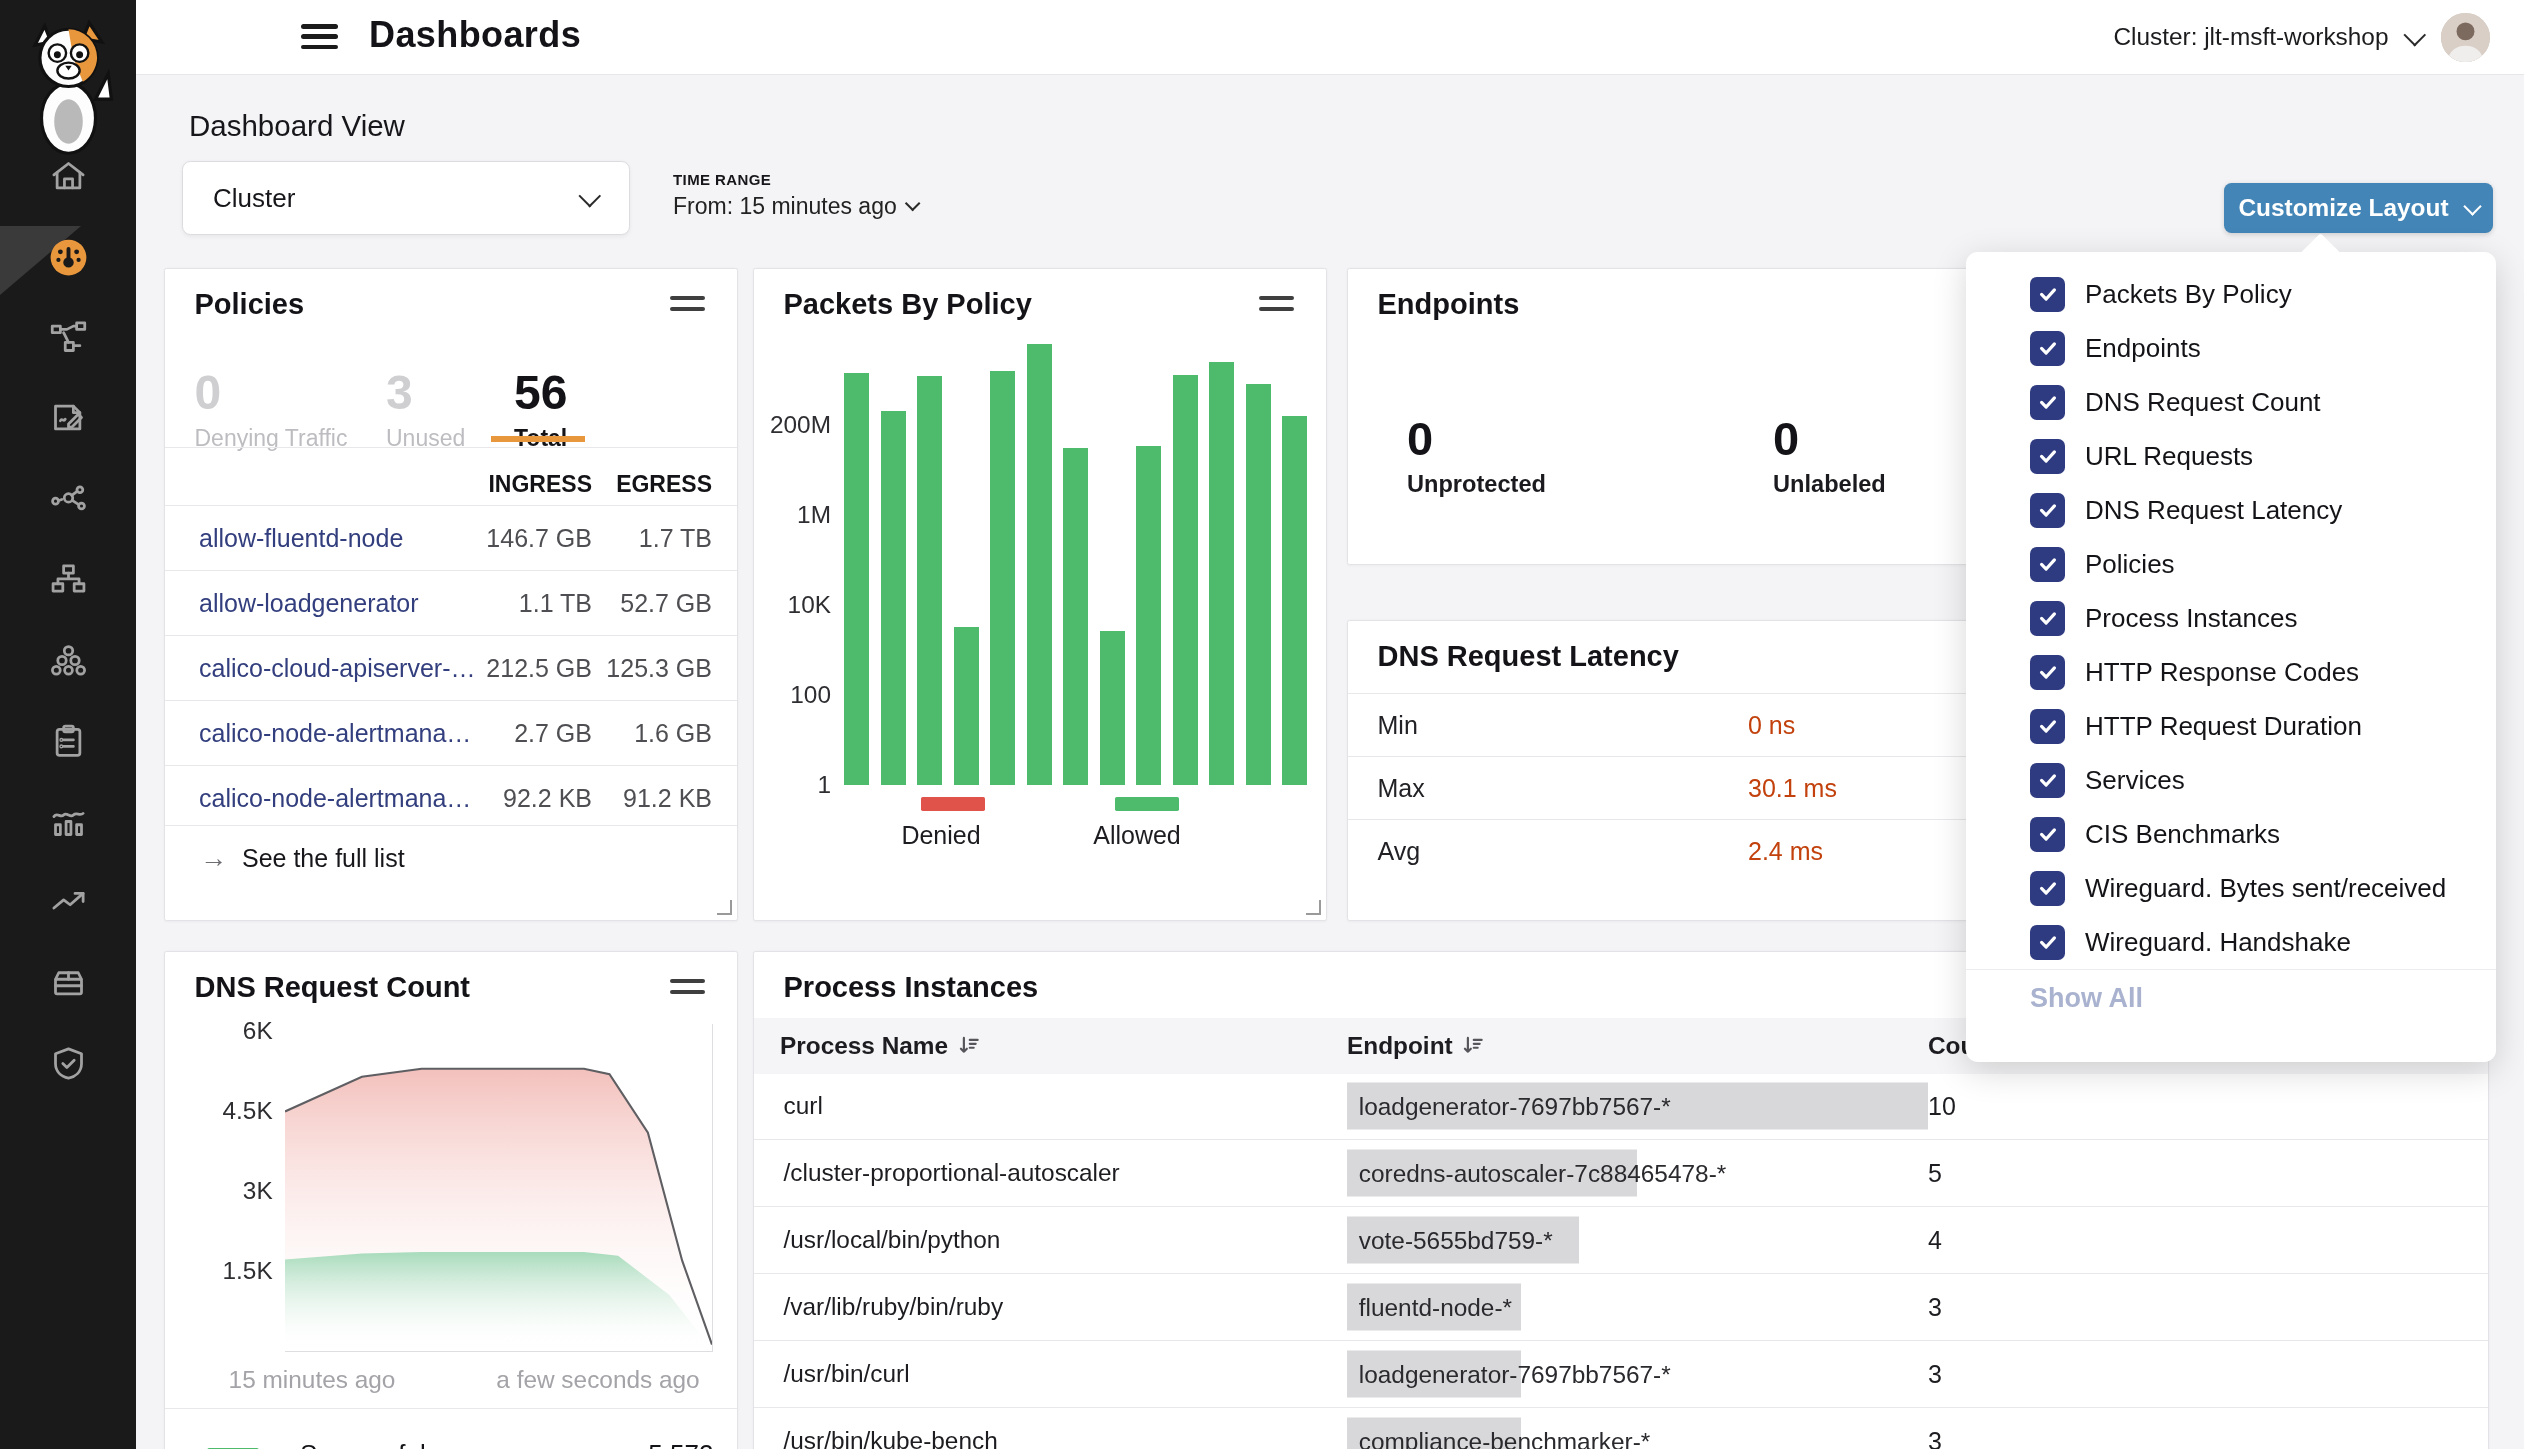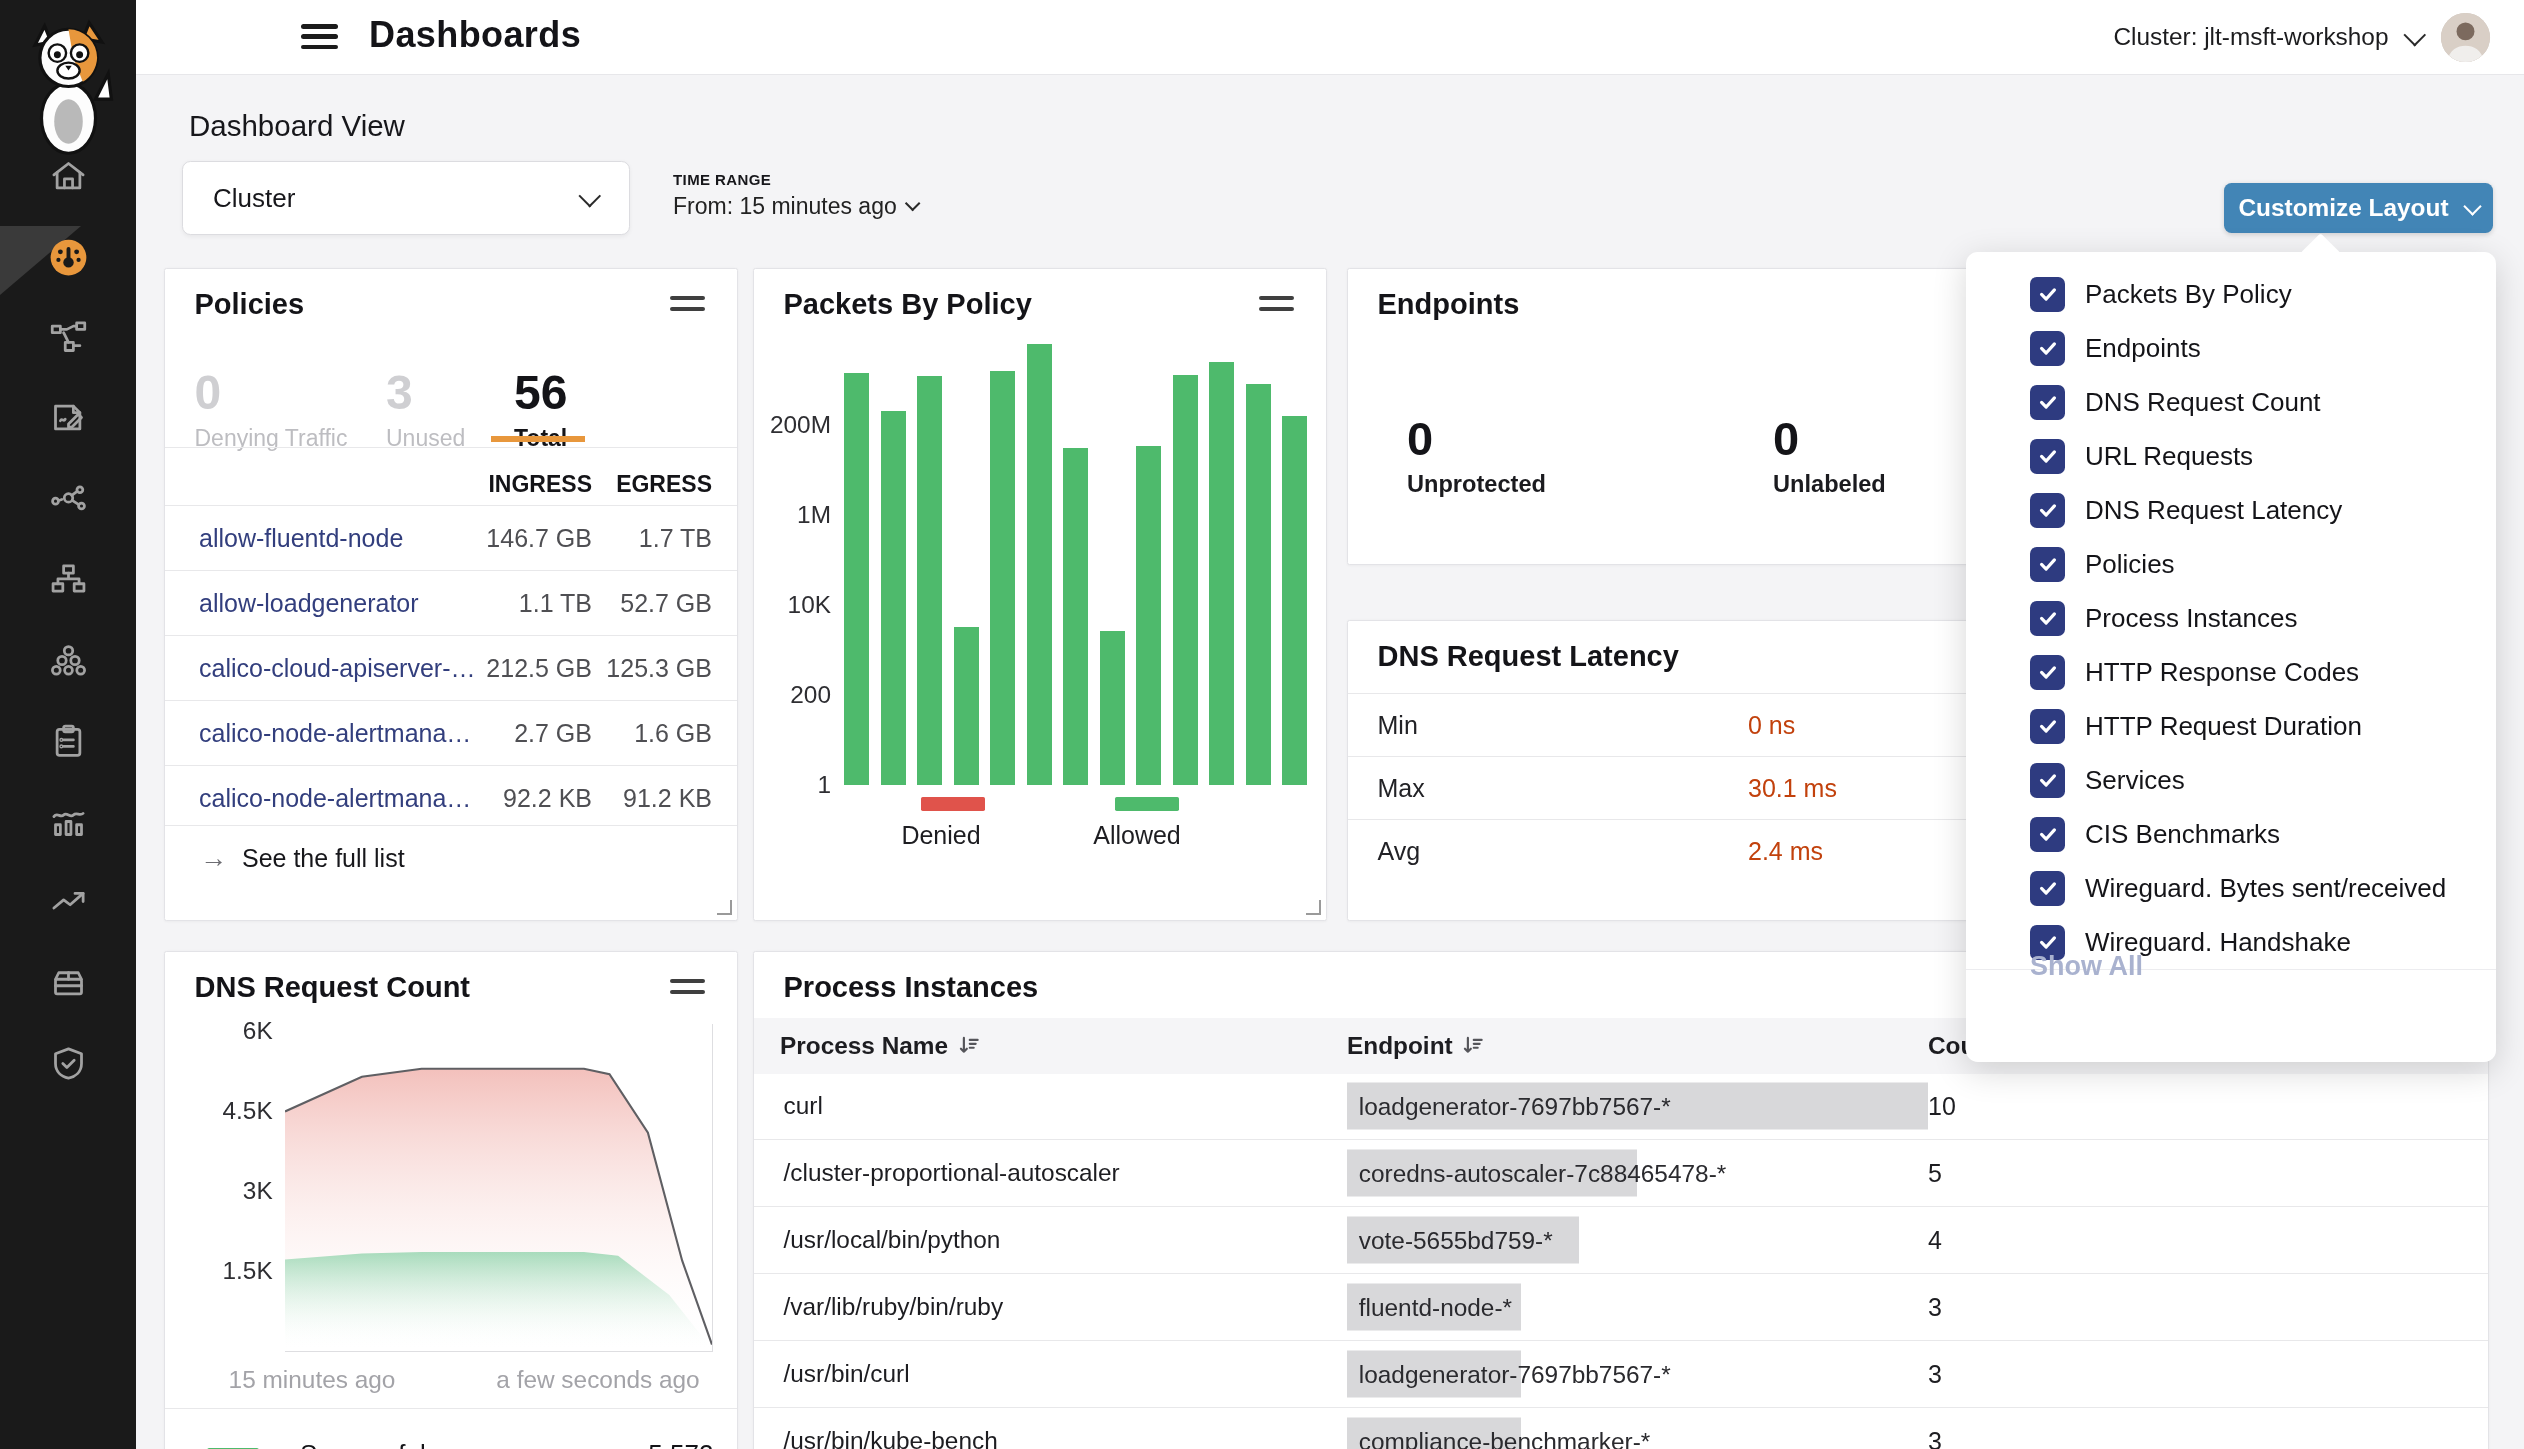--- a/index.html
+++ b/index.html
@@ -111,21 +111,21 @@
   #menu{position:absolute;left:1966px;top:252px;width:530px;height:810px;background:#fff;border-radius:11.8px;
         box-shadow:0 8.4px 34px rgba(0,0,0,.16);z-index:50;}
   #menu-caret{position:absolute;left:340px;top:-12.6px;width:29px;height:29px;background:#fff;transform:rotate(45deg);border-radius:3.4px;}
   #menu-items{position:absolute;left:0;top:15px;width:100%;}
   .mitem{position:relative;height:54px;display:flex;align-items:center;cursor:pointer;}
   .mitem .cb{position:absolute;left:64px;width:35px;height:35px;background:#2e3b80;border-radius:6.7px;
              display:flex;align-items:center;justify-content:center;}
   .mitem .cb svg{width:22px;height:22px;stroke:#fff;stroke-width:3.5;fill:none;stroke-linecap:round;stroke-linejoin:round;}
   .mitem .lbl{position:absolute;left:119px;font-size:26px;color:#141418;}
   #menu-divider{position:absolute;left:0;top:717px;width:100%;height:0.8px;background:#ececef;}
-  #show-all{position:absolute;left:64px;top:699px;font-size:27px;font-weight:700;color:#a9b2cf;cursor:pointer;text-align:right;}
+  #show-all{position:absolute;left:64px;top:731px;font-size:27px;font-weight:700;color:#a9b2cf;cursor:pointer;text-align:right;}
 </style>
 </head>
 <body>
 
 <div id="screen">
 
   <div id="sidebar">
     <div style="position:absolute;left:11.8px;top:6.7px;width:113px;height:151px;">
       <svg viewBox="0 0 70 95" width="113" height="151">
         <ellipse cx="35" cy="70" rx="17" ry="22" fill="#fdfdfd" stroke="#111" stroke-width="2"></ellipse>
@@ -355,21 +355,21 @@
       </div>
     <div id="packets-plot"></div>
     <div class="pleg-swatch" style="left: 167px; background: rgb(224, 83, 75);"></div>
     <div class="pleg-label" style="left:103px">Denied</div>
     <div class="pleg-swatch" style="left: 361px; background: rgb(78, 186, 108);"></div>
     <div class="pleg-label" style="left:299px">Allowed</div>
     <div class="resize"></div>
   <div class="ptick" style="top: 142px;">200M</div>
       <div class="ptick" style="top: 232px;">1M</div>
       <div class="ptick" style="top: 322px;">10K</div>
-      <div class="ptick" style="top: 412px;">200</div>
+      <div class="ptick" style="top: 412px;">100</div>
       <div class="ptick" style="top: 502px;">1</div>
       <div class="pbar" style="left: 90px; bottom: 135px; height: 412px; background: rgb(78, 186, 108);"></div>
       <div class="pbar" style="left: 127px; bottom: 135px; height: 374px; background: rgb(78, 186, 108);"></div>
       <div class="pbar" style="left: 163px; bottom: 135px; height: 409px; background: rgb(78, 186, 108);"></div>
       <div class="pbar" style="left: 200px; bottom: 135px; height: 158px; background: rgb(78, 186, 108);"></div>
       <div class="pbar" style="left: 236px; bottom: 135px; height: 414px; background: rgb(78, 186, 108);"></div>
       <div class="pbar" style="left: 273px; bottom: 135px; height: 441px; background: rgb(78, 186, 108);"></div>
       <div class="pbar" style="left: 309px; bottom: 135px; height: 337px; background: rgb(78, 186, 108);"></div>
       <div class="pbar" style="left: 346px; bottom: 135px; height: 154px; background: rgb(78, 186, 108);"></div>
       <div class="pbar" style="left: 382px; bottom: 135px; height: 339px; background: rgb(78, 186, 108);"></div>

